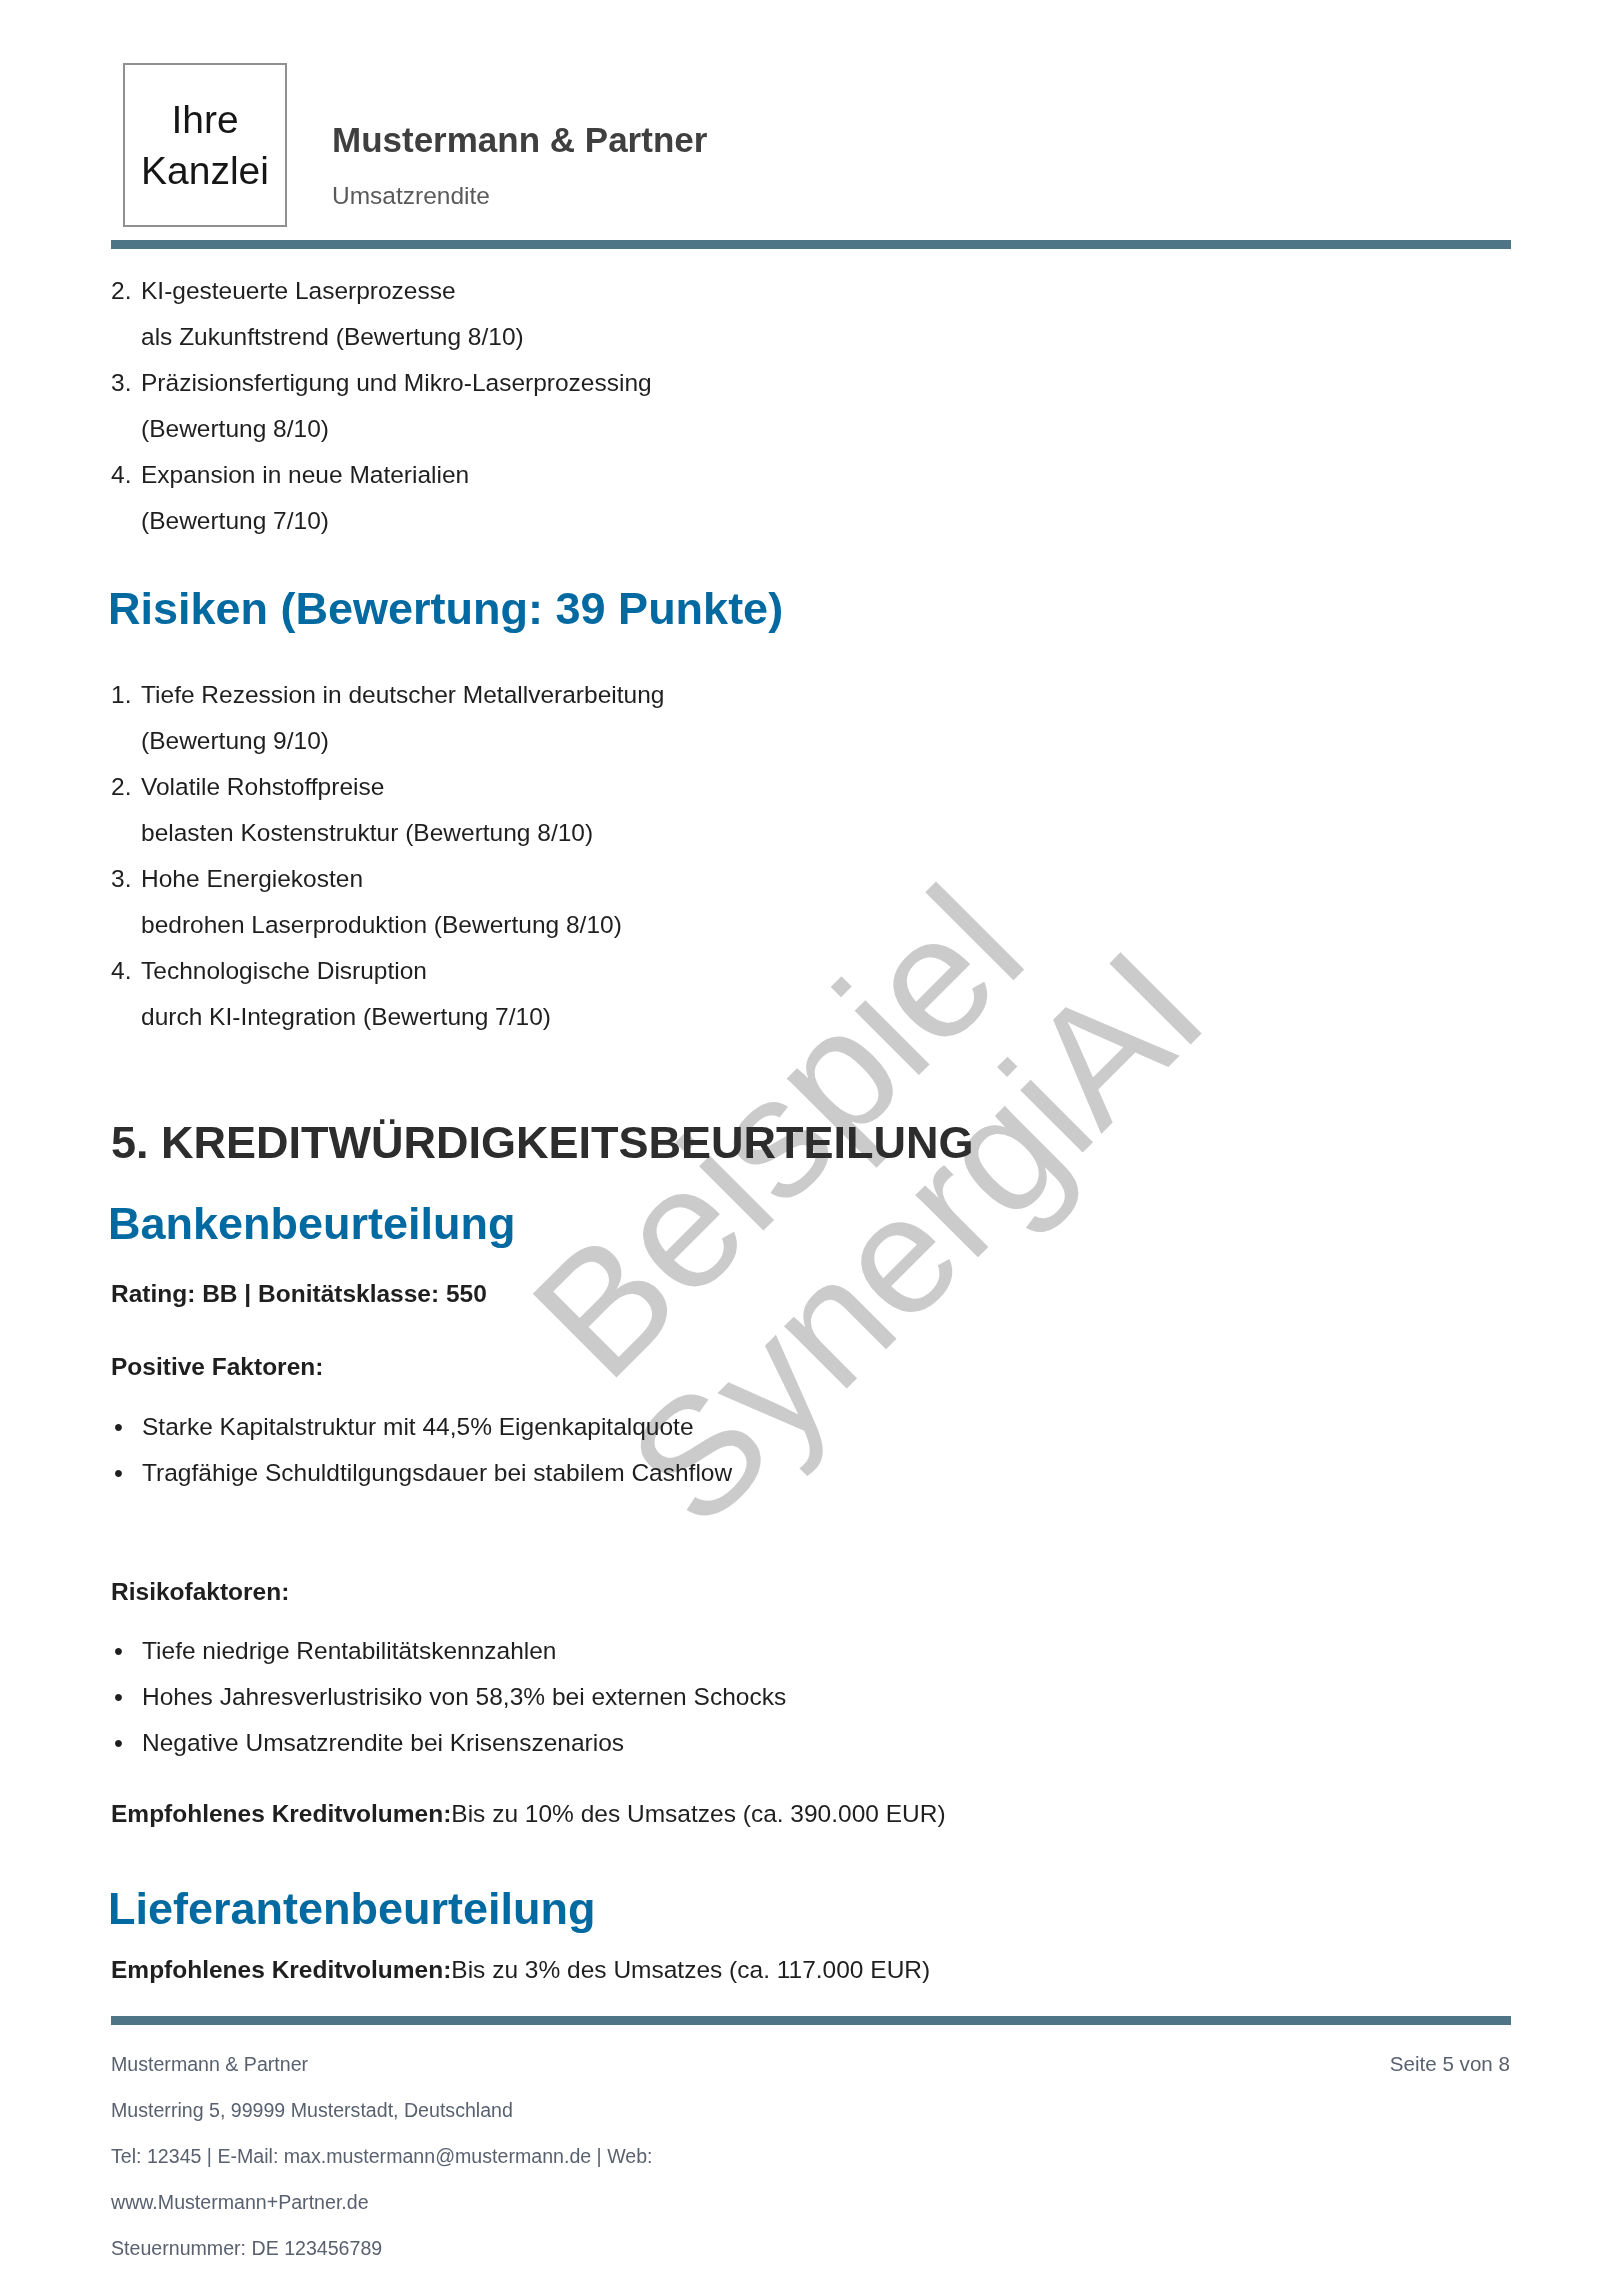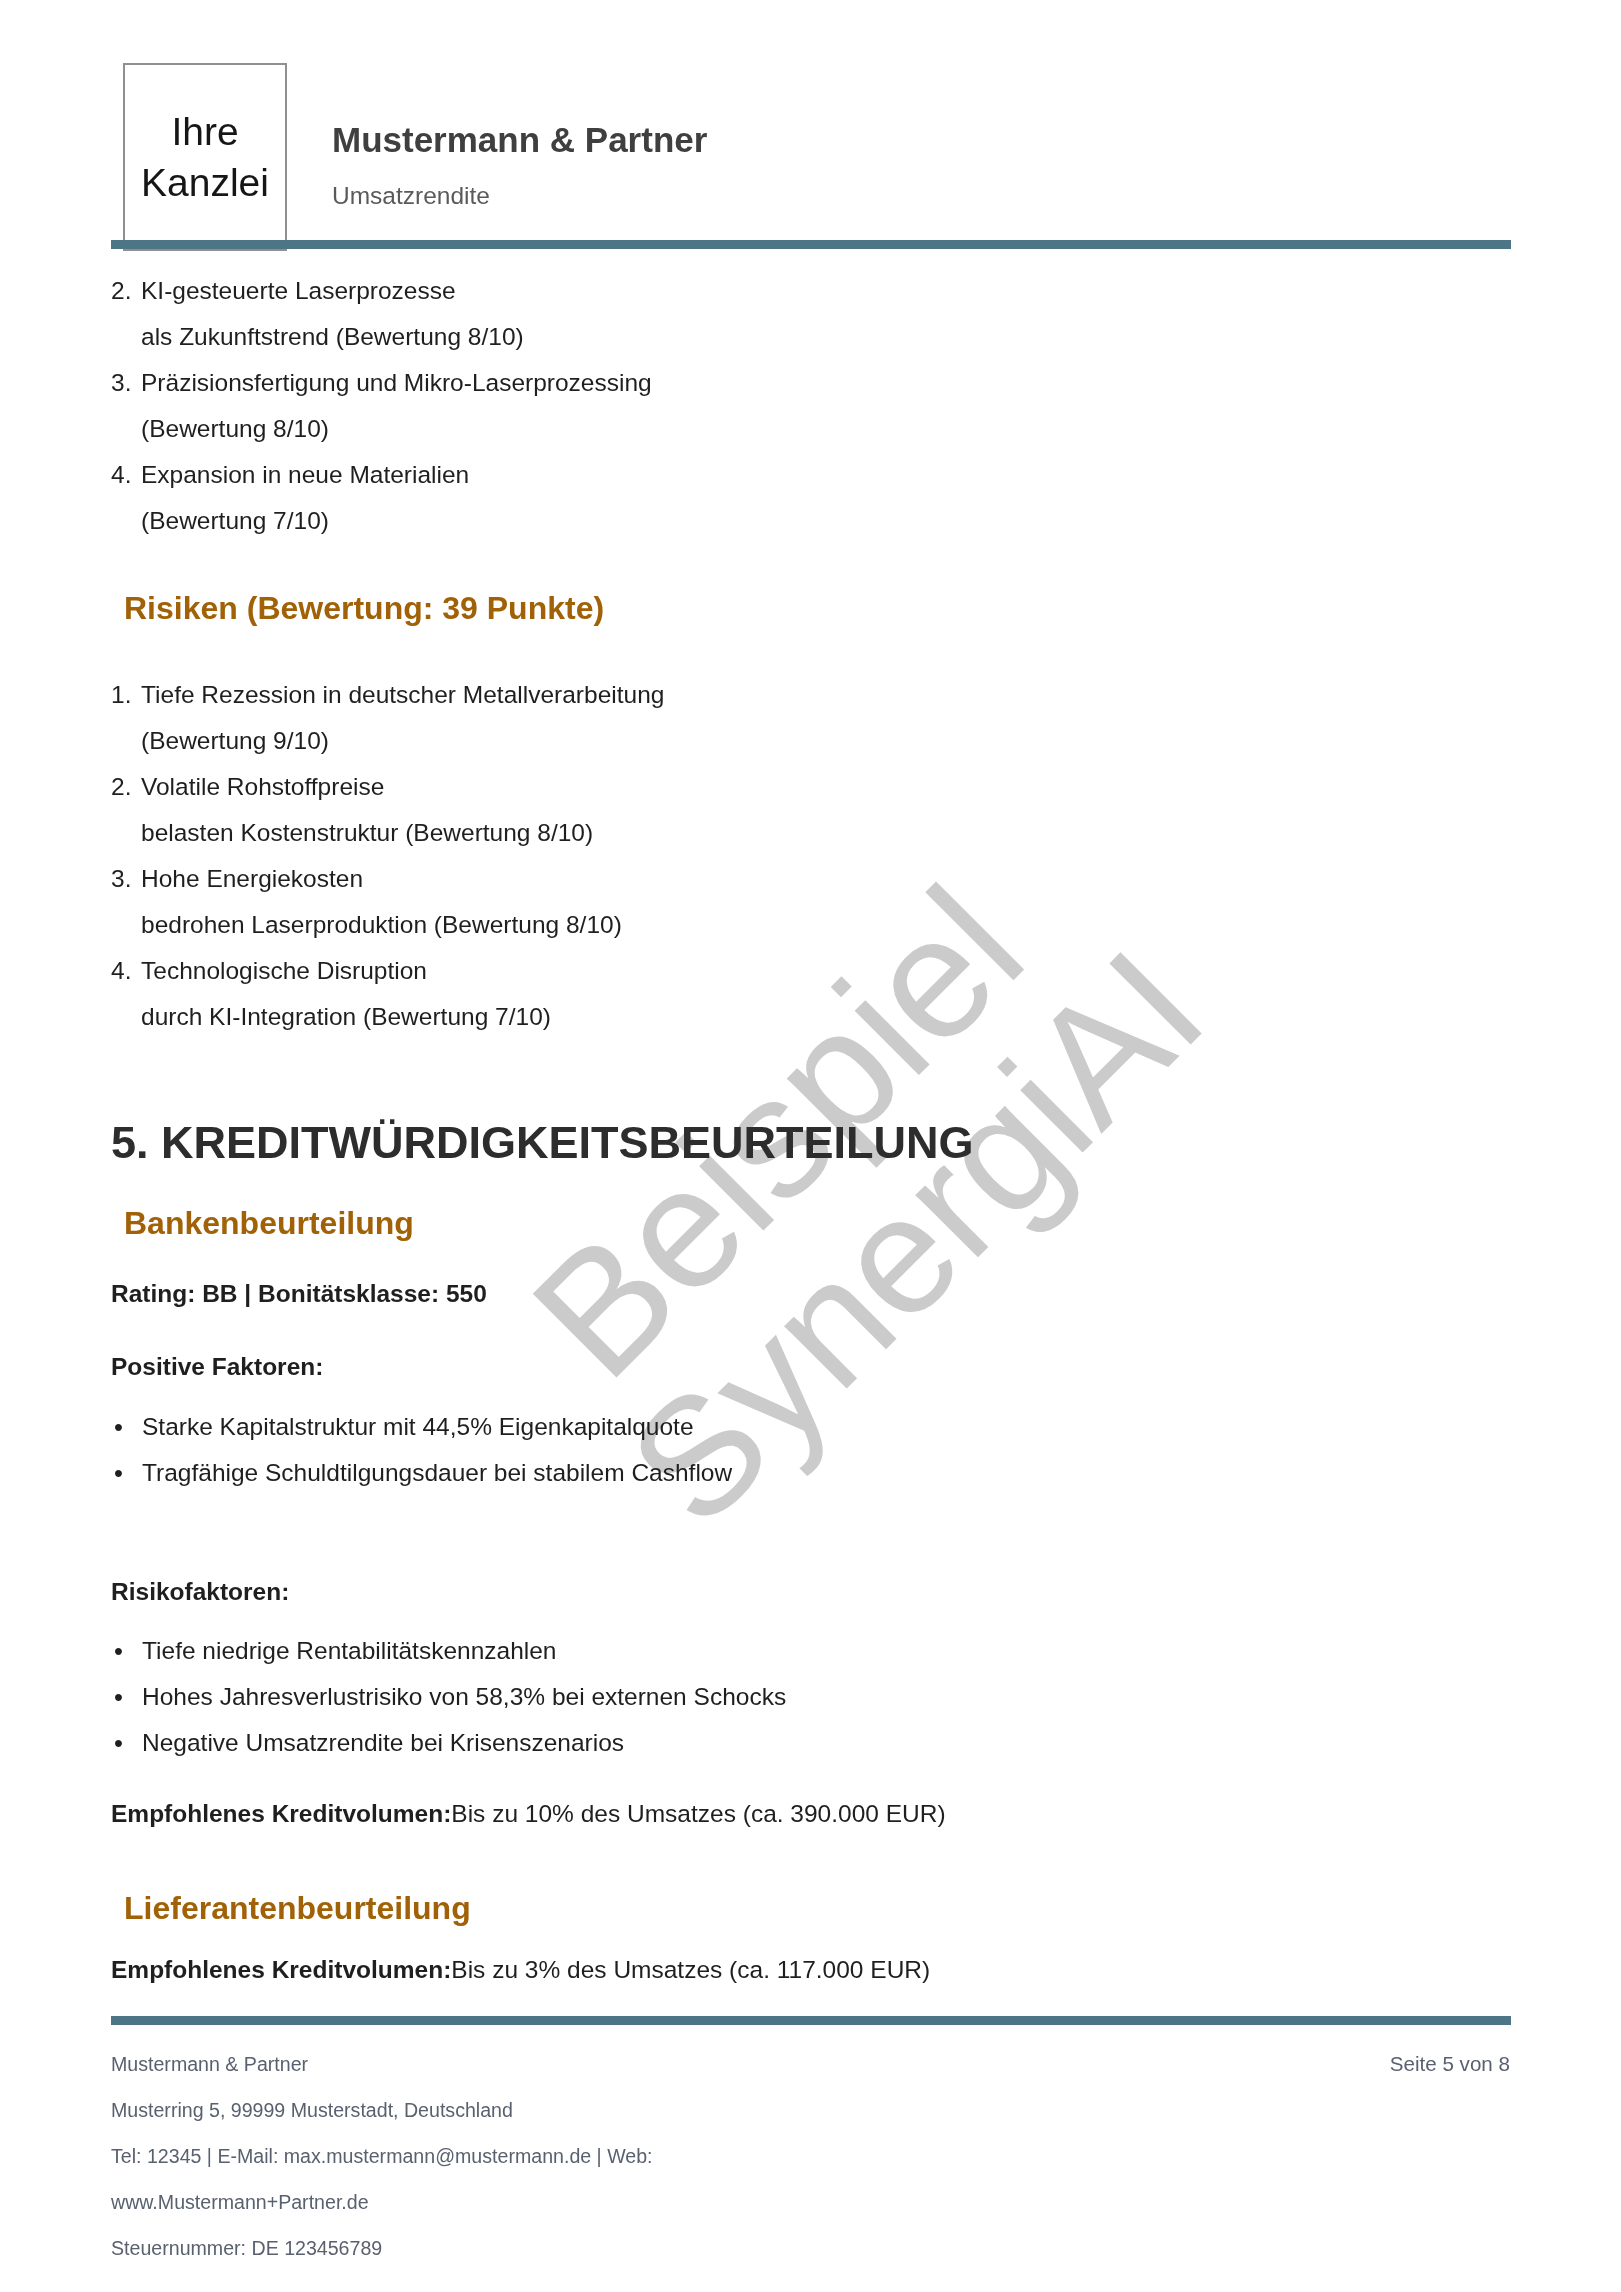--- a/index.html
+++ b/index.html
@@ -20,37 +20,37 @@
     transform:translate(-50%,-50%) rotate(-45deg);
     z-index:0;
     white-space:nowrap;
     user-select:none;
   }
   .wm1{left:777px;top:1132px;font-size:172px;}
   .wm2{left:916px;top:1238px;font-size:167px;}
   .layer{position:absolute;inset:0;z-index:1;}
   
   .logo-box{
-    position:absolute;left:123px;top:63px;width:164px;height:188px;
+    position:absolute;left:123px;top:63px;width:164px;height:164px;
     border:2px solid #909090;box-sizing:border-box;
     display:flex;flex-direction:column;align-items:center;justify-content:center;
     font-size:39px;line-height:51px;color:#161616;
   }
   .firm-name{left:332px;top:120px;font-size:35px;font-weight:700;color:#3f3f3f;}
   .firm-sub{left:332px;top:182px;font-size:24.5px;color:#5a5a5a;}
   .divider{position:absolute;left:111px;width:1400px;height:8.8px;background:#4e7585;}
   .div-top{top:240px;}
   .div-bottom{top:2016px;}
   
   .numlist{list-style:none;margin:0;padding:0;position:absolute;left:111px;}
   .numlist li{display:flex;font-size:24.5px;line-height:46px;}
   .numlist .num{width:30px;flex:0 0 30px;}
   .numlist .t{font-weight:400;}
   .h1{left:111px;font-size:45px;font-weight:700;color:#2d2d2d;line-height:54px;margin-top:46px;}
-  .h2{left:124px;font-size:32px;font-weight:700;color:#a16207;line-height:41px;}
+  .h2{left:108px;font-size:45px;font-weight:700;color:#0369a1;line-height:41px;}
   .blabel{left:111px;font-size:24.5px;font-weight:700;line-height:46px;}
   .bullets{list-style:none;margin:0;padding:0;position:absolute;left:111px;}
   .bullets li{position:relative;padding-left:31px;font-size:24.5px;line-height:46px;}
   .bullets li::before{content:"•";position:absolute;left:2.9px;top:0;font-size:25.5px;}
   .credit-line{left:111px;font-size:24.5px;line-height:46px;}
   .credit-line .lbl{font-weight:700;}
   
   .footer-left{left:111px;top:2041px;font-size:19.6px;line-height:46px;color:#59616f;white-space:nowrap;position:absolute;}
   .page-indicator{right:111px;top:2041px;font-size:20.6px;line-height:46px;color:#59616f;}
 </style>

